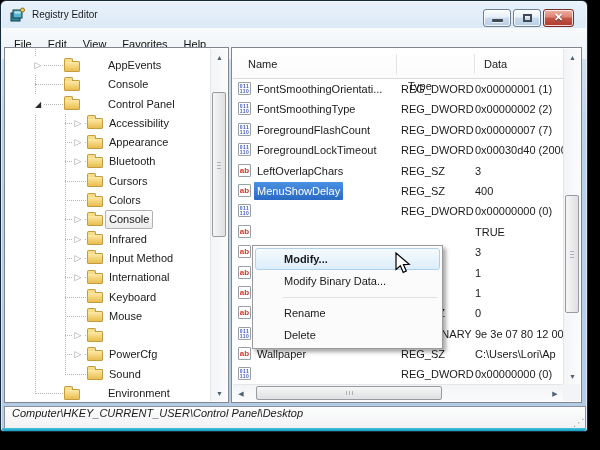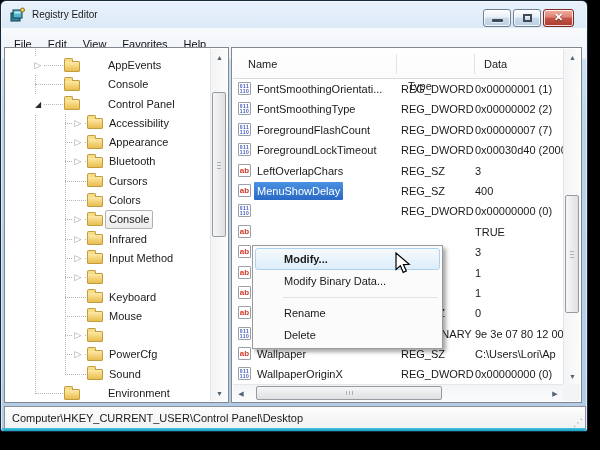--- a/index.html
+++ b/index.html
@@ -108,21 +108,21 @@
     border:1px solid #9b9b9b; padding:2px; box-shadow:3px 3px 4px rgba(0,0,0,.35); z-index:20; }
   .cm-item { height:22px; line-height:20px; padding-left:28px; color:#1a1a1a; border:1px solid transparent;
     border-radius:3px; }
   .cm-item.bold { font-weight:bold; }
   .cm-item.hover { background:linear-gradient(180deg,#f6fafd,#dceefb); border-color:#aed2ee; }
   .cm-sep { height:1px; background:#e2e2e2; margin:5px 2px 4px 28px; }
 
   
   .statusbar { position:absolute; left:3px; top:405px; width:582px; height:24px;
     background:linear-gradient(180deg,#fdfdfd,#f0f1f3); border:1px solid #8e9199;
-    display:flex; align-items:center; padding-left:7px; }
+    display:flex; align-items:flex-start; padding-left:7px;font-style:italic; }
   .grip { position:absolute; right:2px; bottom:1px; color:#9aa0a8; font-size:10px; line-height:10px; }
 
   .cursor { position:absolute; left:389px; top:205px; z-index:30; }
 </style>
 </head>
 <body>
 
 <div class="window">
 
   <div class="titlebar">
@@ -220,20 +220,21 @@
           <div class="tree-row d3">
             <div class="stub"></div>
             <div class="arr collapsed">▷</div>
             <div class="folder"></div>
             <div class="tree-label">Input Method</div>
           </div>
           <div class="tree-row d3">
             <div class="stub"></div>
             <div class="arr collapsed">▷</div>
             <div class="folder"></div>
+            <div class="tree-label">International</div>
           </div>
           <div class="tree-row d3">
             <div class="stub"></div>
             <div class="folder"></div>
             <div class="tree-label">Keyboard</div>
           </div>
           <div class="tree-row d3">
             <div class="stub"></div>
             <div class="folder"></div>
             <div class="tree-label">Mouse</div>
@@ -378,21 +379,20 @@
             <div class="vicon sz">ab</div>
             <div class="cell-name">Wallpaper</div>
             <div class="cell-type">REG_SZ</div>
             <div class="cell-data">C:\Users\Lori\Ap</div>
           </div>
           <div class="list-row">
             <div class="vicon bin">
               <div>011</div>
               <div>110</div>
             </div>
-            <div class="cell-name">WallpaperOriginX</div>
             <div class="cell-type">REG_DWORD</div>
             <div class="cell-data">0x00000000 (0)</div>
           </div>
         </div>
 
       <div class="sb-v" style="right:1px; bottom:18px;">
         <div class="sb-btn" style="top:0;">▲</div>
         <div class="sb-btn" style="bottom:0;">▼</div>
         <div class="sb-thumb" style="left:1px; right:1px; top:146px; height:118px;">
           <span class="grip-v"></span>

